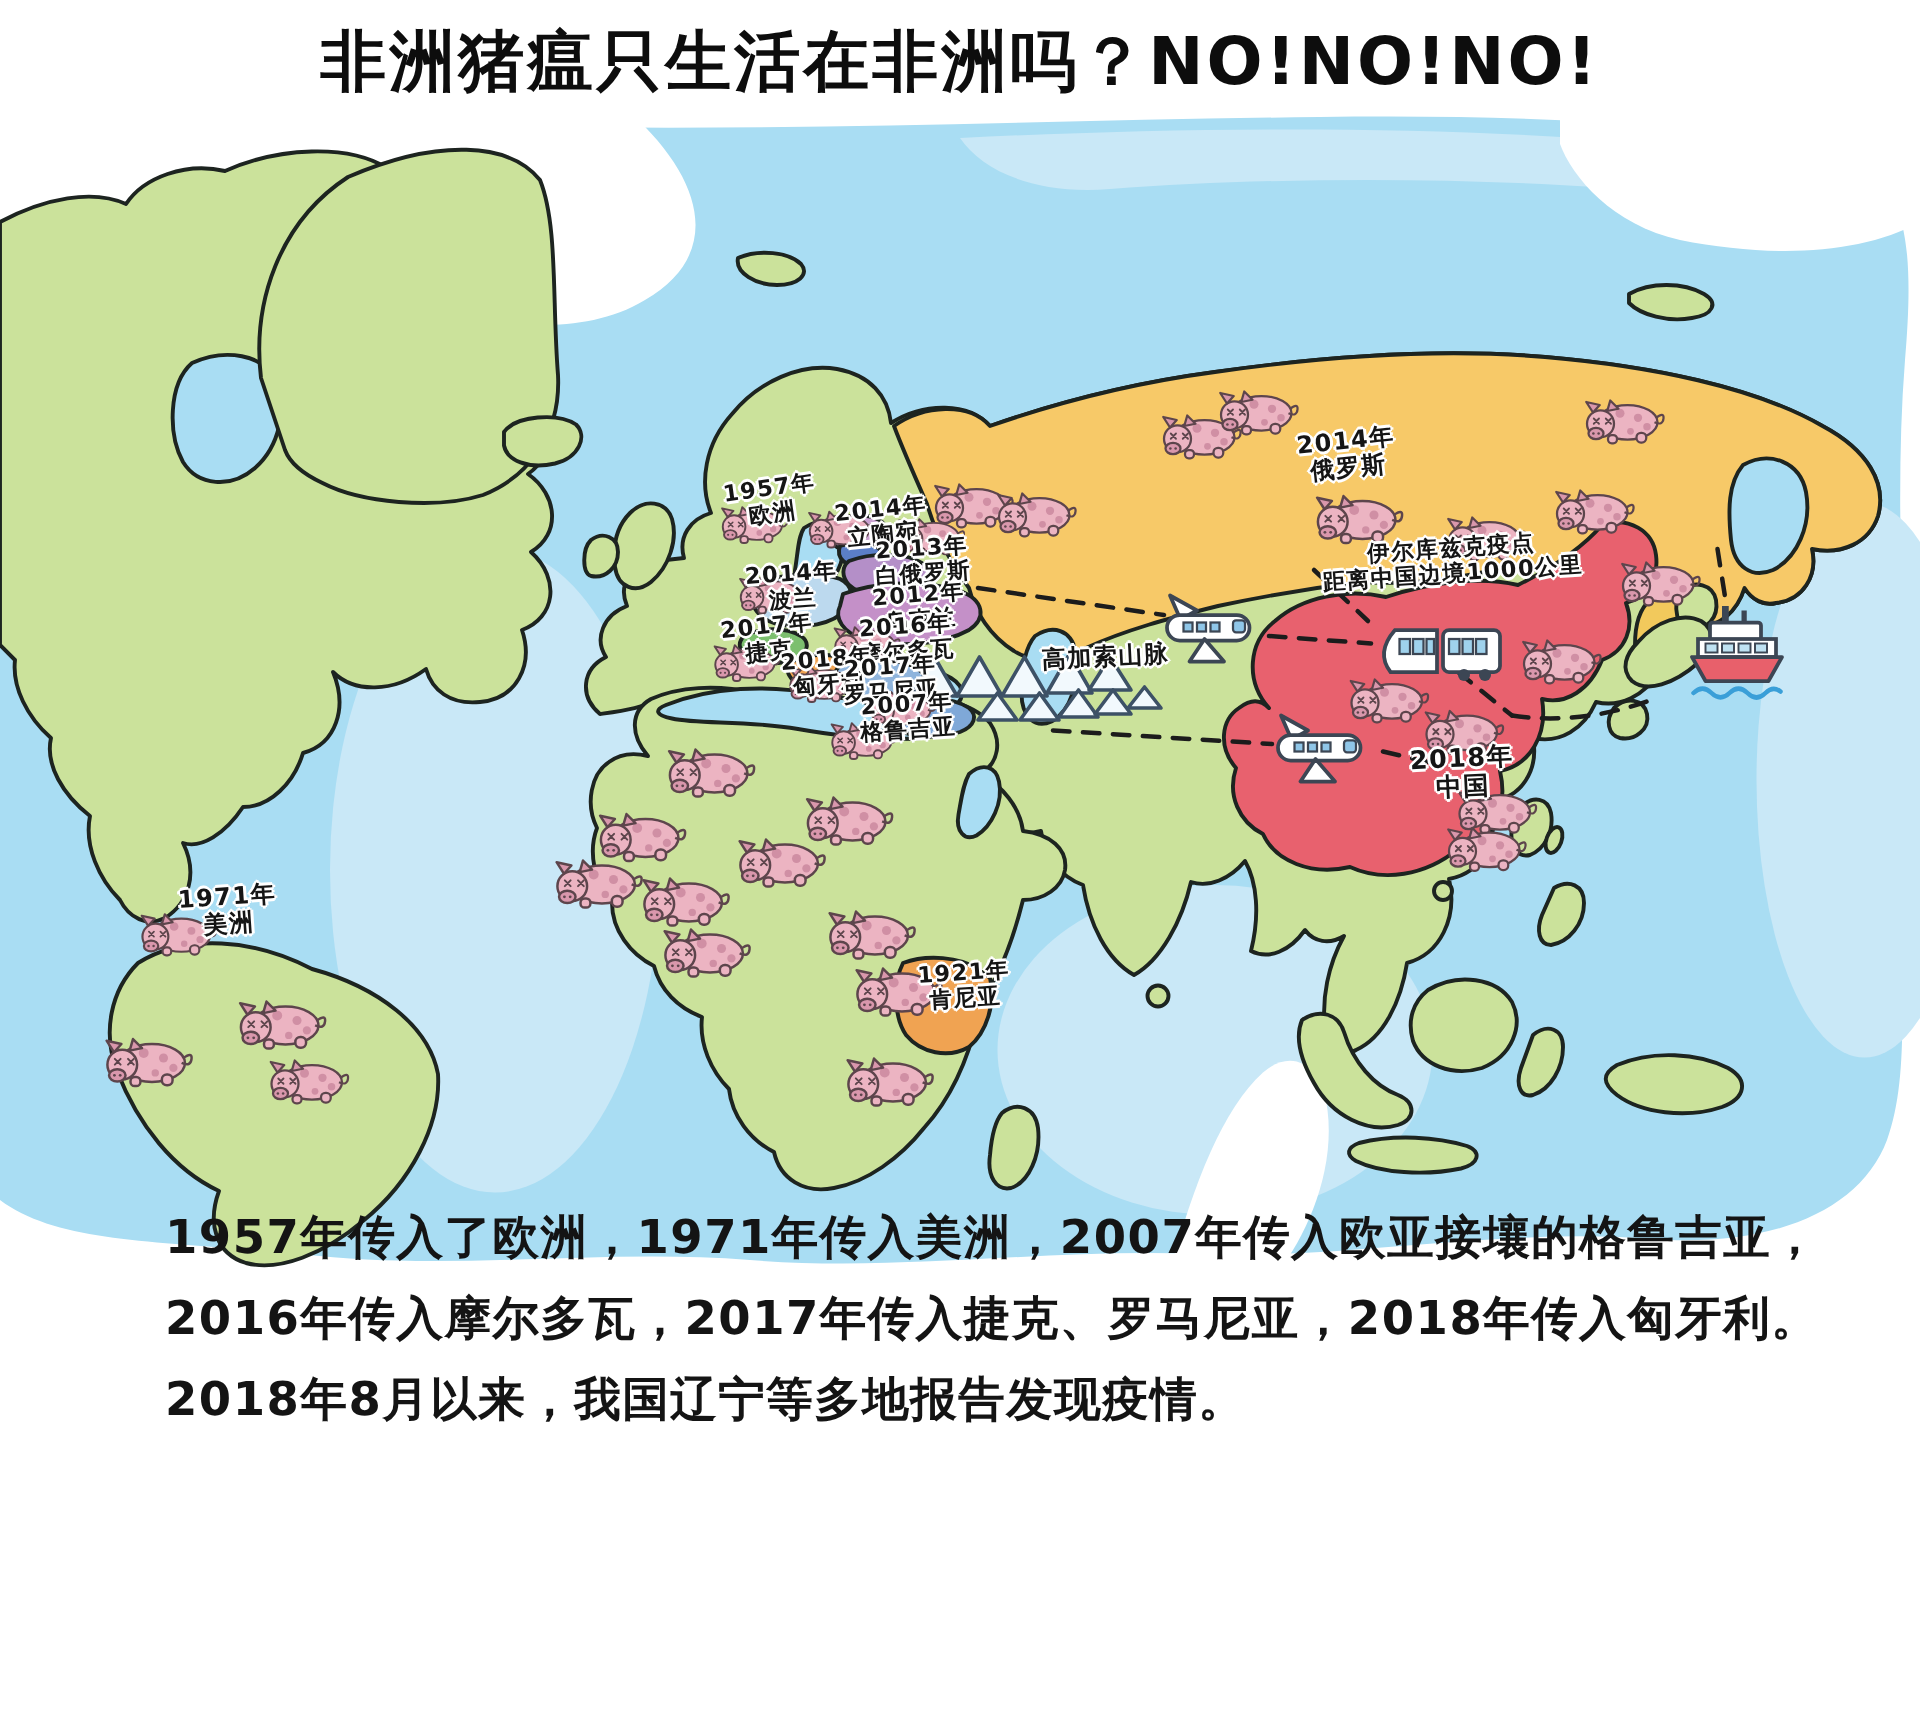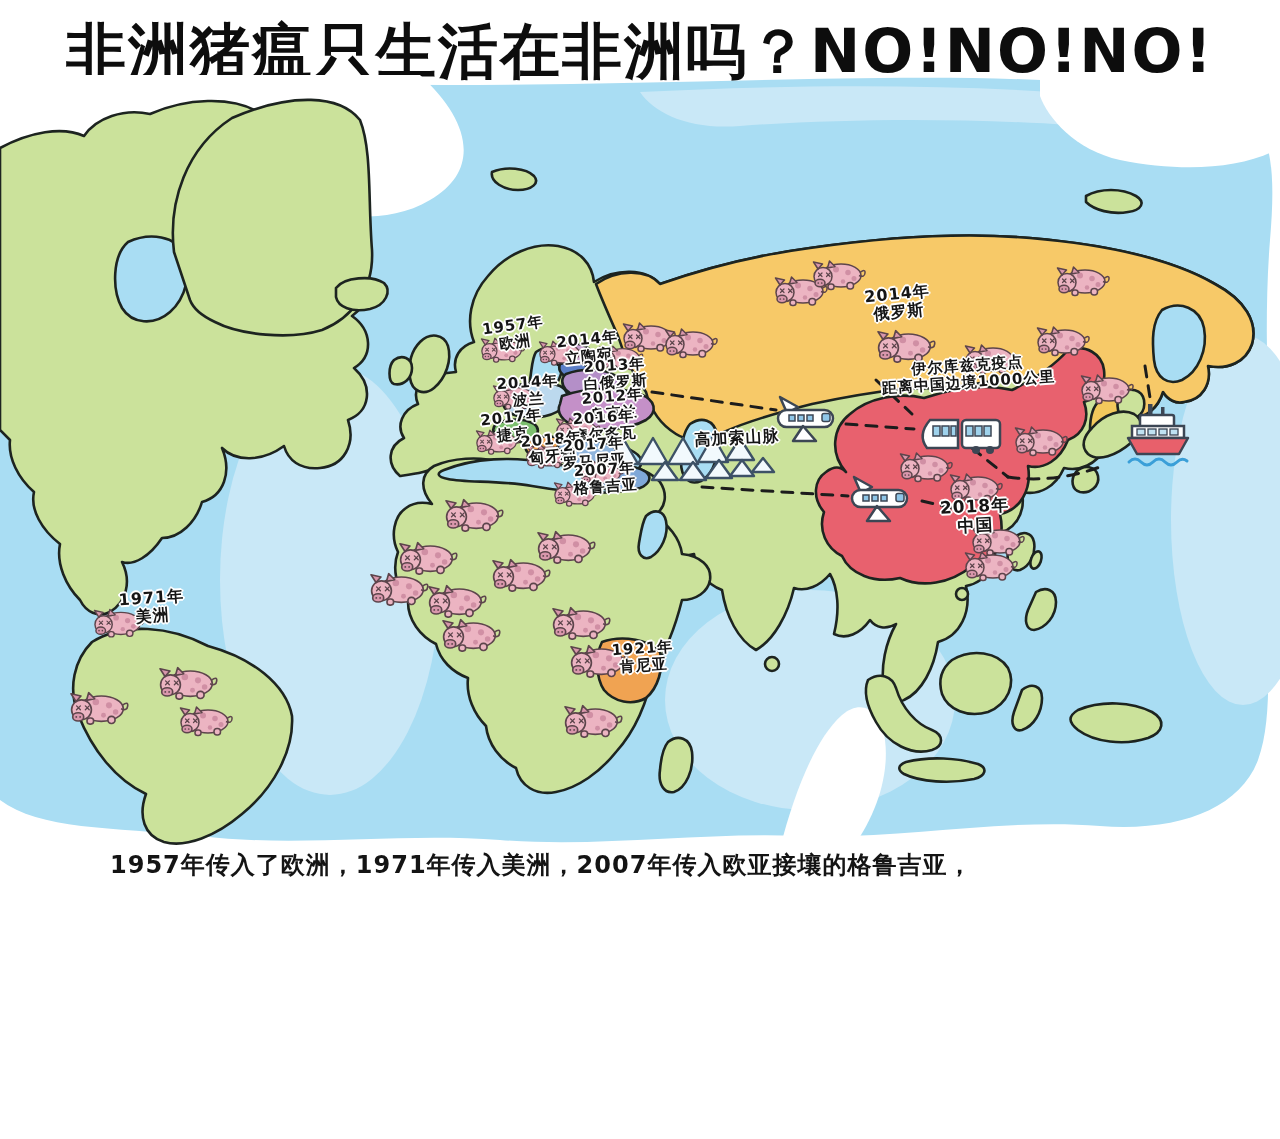--- a/index.html
+++ b/index.html
@@ -2,34 +2,34 @@
 <html><head>
 <meta charset="utf-8">
 <style>
   html,body{margin:0;padding:0;background:#ffffff;}
   .stage{
     position:relative;width:1280px;height:1139px;overflow:hidden;background:#ffffff;
     font-family:"DejaVu Sans","Liberation Sans",sans-serif;
   }
   .title{
     position:absolute;left:0;top:12px;width:100%;text-align:center;
-    font-size:60px;font-weight:900;color:#0d0d0d;letter-spacing:2px;white-space:nowrap;
+    font-size:44px;font-weight:900;color:#0d0d0d;letter-spacing:2px;white-space:nowrap;
   }
   svg.world{position:absolute;left:0;top:0;}
   .map-label{
     position:absolute;transform:translate(-50%,-50%) rotate(var(--r,-4deg));
     font-weight:bold;color:#151515;text-align:center;line-height:1.12;
     font-size:var(--fs,15px);letter-spacing:1px;white-space:nowrap;z-index:5;
     text-shadow:-2px 0 #fff,2px 0 #fff,0 -2px #fff,0 2px #fff,
                 -1px -1px #fff,1px 1px #fff,-1px 1px #fff,1px -1px #fff;
   }
   .map-label span{display:block;}
   .paragraph{
-    position:absolute;left:110px;top:838px;width:1075px;color:#141414;
-    font-size:24px;font-weight:600;letter-spacing:1px;
+    position:absolute;left:110px;top:798px;width:1075px;color:#141414;
+    font-size:31px;font-weight:600;letter-spacing:1px;
   }
   .paragraph div{white-space:nowrap;height:54px;line-height:54px;}
 </style>
 </head>
 <body>
 
 <div class="stage">
 
   <div class="title">非洲猪瘟只生活在非洲吗？NO!NO!NO!</div>
 
@@ -290,14 +290,16 @@
   <div class="map-label" style="left:968px;top:374px;--r:-4deg">
       <span>伊尔库兹克疫点</span>
       <span>距离中国边境1000公里</span>
     </div>
   <div class="map-label" style="left:737px;top:438px;--r:-3deg;--fs:16px">
       <span>高加索山脉</span>
     </div>
 
   <div class="paragraph">
     <div>1957年传入了欧洲，1971年传入美洲，2007年传入欧亚接壤的格鲁吉亚，</div>
+    <div>2016年传入摩尔多瓦，2017年传入捷克、罗马尼亚，2018年传入匈牙利。</div>
+    <div>2018年8月以来，我国辽宁等多地报告发现疫情。</div>
   </div>
 </div>
 
 </body></html>

